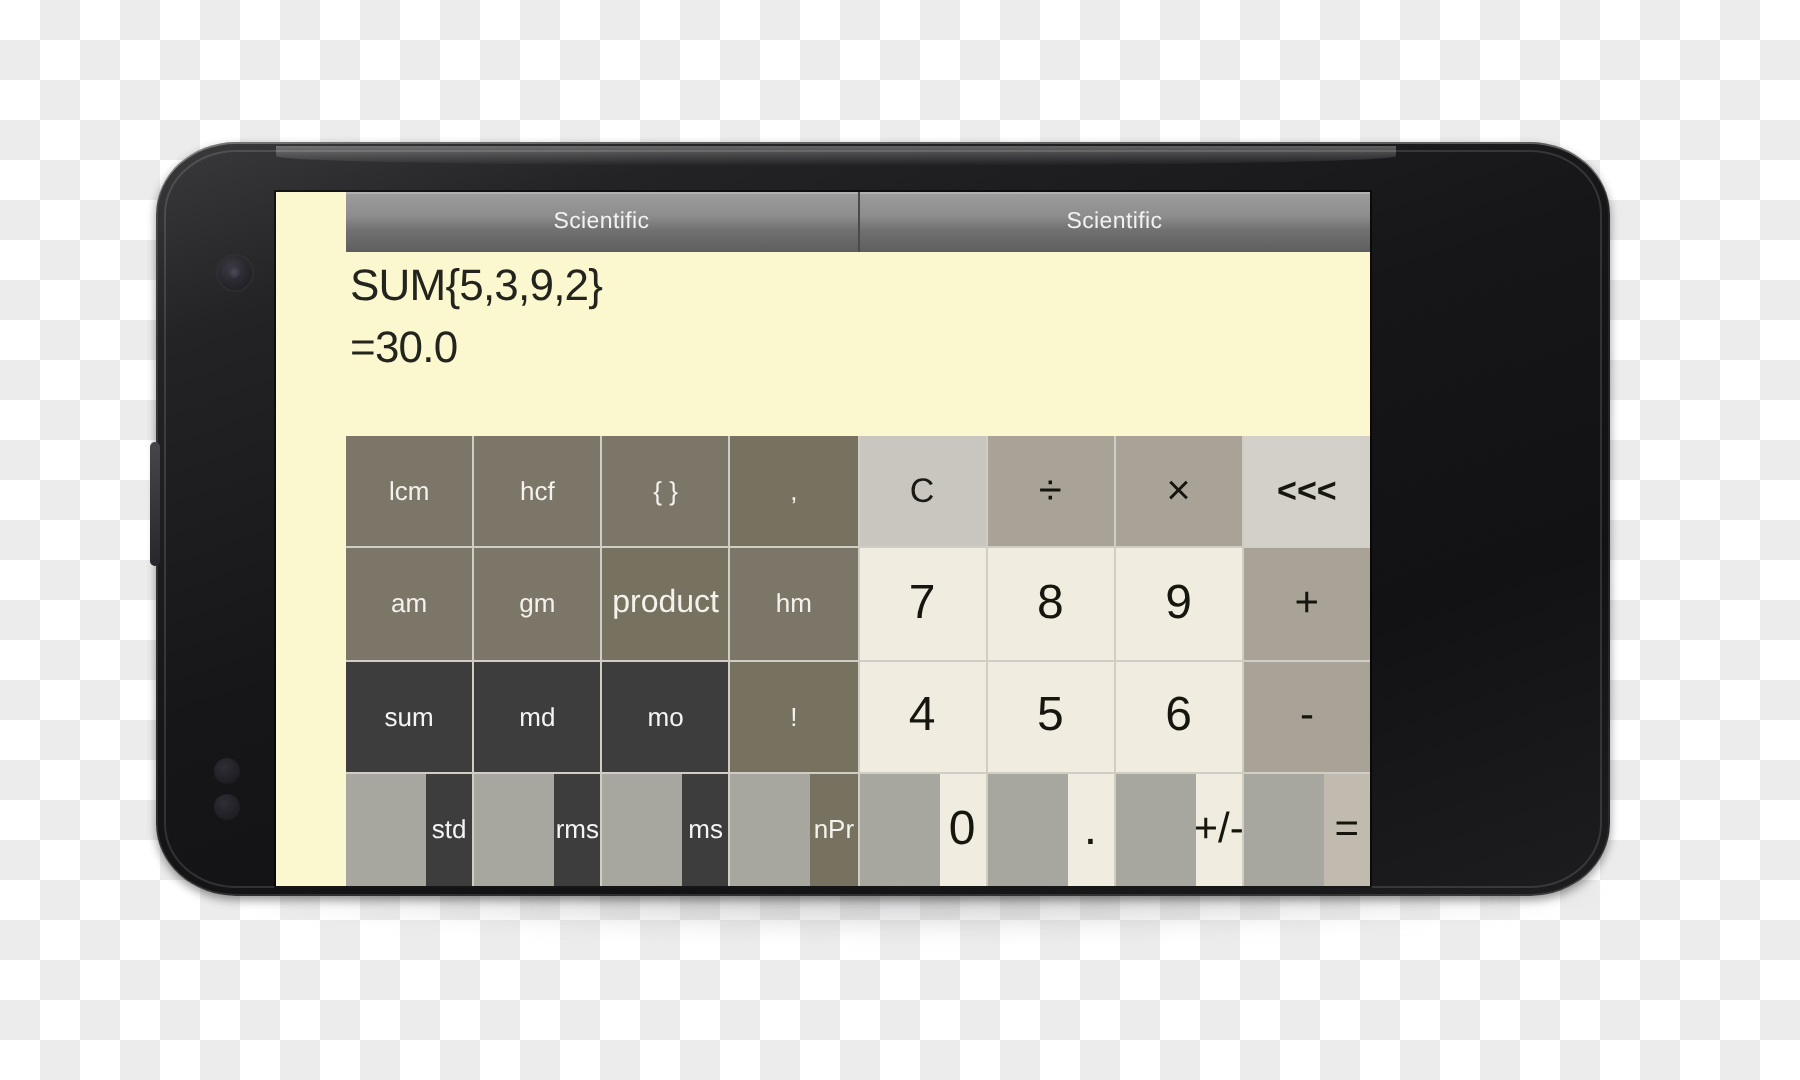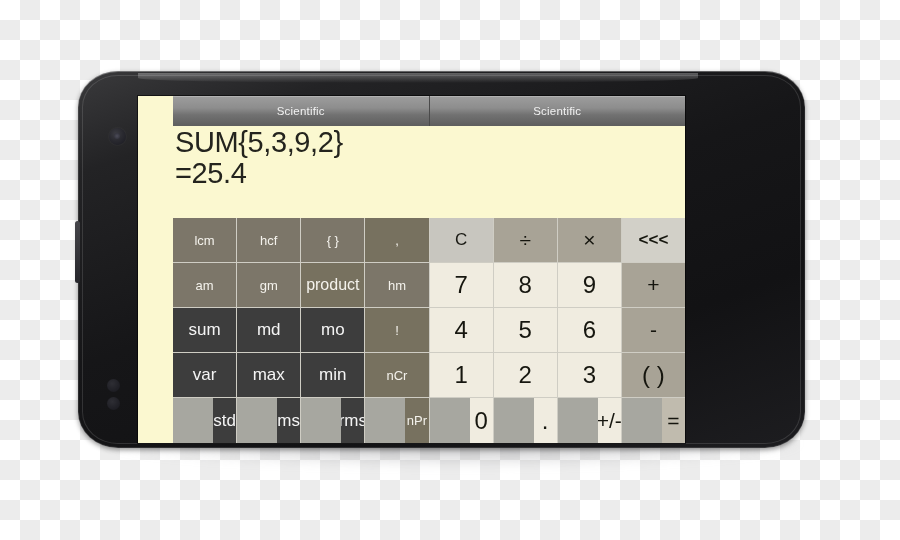--- a/index.html
+++ b/index.html
@@ -156,21 +156,21 @@
   }
 
   
   #display {
     flex: 0 0 91px;
     background: #fbf8d0;
     padding: 1px 0 0 2px;
     overflow: hidden;
   }
   .display-line {
-    font-size: 29px;
+    font-size: 22px;
     line-height: 31px;
     color: #24241e;
     letter-spacing: -0.4px;
     white-space: pre;
   }
 
   
   #keypad {
     flex: 1 1 auto;
     display: flex;
@@ -192,21 +192,21 @@
     cursor: pointer;
     user-select: none;
     overflow: hidden;
     text-align: center;
   }
   .key:last-child { border-right: none; }
   .key-row:last-child .key { border-bottom: none; margin-left: 40px; }
 
   
   .k-taupe   { background: #7c7669; color: #f4f2ec; font-size: 13px; }
-  .k-dark    { background: #3d3d3d; color: #f4f4f4; font-size: 17px; }
+  .k-dark    { background: #3d3d3d; color: #f4f4f4; font-size: 13px; }
   .k-taupe2  { background: #77715f; color: #f4f2ec; font-size: 13px; }
 
   
   .k-num     { background: #f0ece0; color: #16160f; font-size: 24px; }
   .k-clear   { background: #c8c6bf; color: #1a1a14; font-size: 17px; }
   .k-op      { background: #a8a396; color: #15150e; font-size: 21px; }
   .k-back    { background: #d2d0c8; color: #17170f; font-size: 17px; font-weight: bold; }
   .k-eq      { background: #c0bbae; color: #15150e; font-size: 21px; }
   .k-paren   { background: #a8a396; color: #15150e; font-size: 24px; }
   .k-pm      { background: #f0ece0; color: #16160f; font-size: 21px; }
@@ -233,21 +233,21 @@
       <div class="tab">
         <span>Scientific</span>
       </div>
       <div class="tab">
         <span>Scientific</span>
       </div>
     </div>
 
     <div id="display">
       <div class="display-line">SUM{5,3,9,2}</div>
-      <div class="display-line">=25.4</div>
+      <div class="display-line">=30.0</div>
     </div>
 
     <div id="keypad">
         <div class="key-row">
           <div class="key k-taupe">
             <span>lcm</span>
           </div>
           <div class="key k-taupe">
             <span>hcf</span>
           </div>
@@ -317,53 +317,27 @@
           </div>
           <div class="key k-num">
             <span>6</span>
           </div>
           <div class="key k-op">
             <span>-</span>
           </div>
         </div>
         <div class="key-row">
           <div class="key k-dark">
-            <span>var</span>
-          </div>
-          <div class="key k-dark">
-            <span>max</span>
-          </div>
-          <div class="key k-dark">
-            <span>min</span>
-          </div>
-          <div class="key k-taupe2">
-            <span>nCr</span>
-          </div>
-          <div class="key k-num">
-            <span>1</span>
-          </div>
-          <div class="key k-num">
-            <span>2</span>
-          </div>
-          <div class="key k-num">
-            <span>3</span>
-          </div>
-          <div class="key k-paren">
-            <span>( )</span>
-          </div>
-        </div>
-        <div class="key-row">
-          <div class="key k-dark">
             <span>std</span>
           </div>
           <div class="key k-dark">
+            <span>rms</span>
+          </div>
+          <div class="key k-dark">
             <span>ms</span>
-          </div>
-          <div class="key k-dark">
-            <span>rms</span>
           </div>
           <div class="key k-taupe2">
             <span>nPr</span>
           </div>
           <div class="key k-num">
             <span>0</span>
           </div>
           <div class="key k-num">
             <span>.</span>
           </div>

